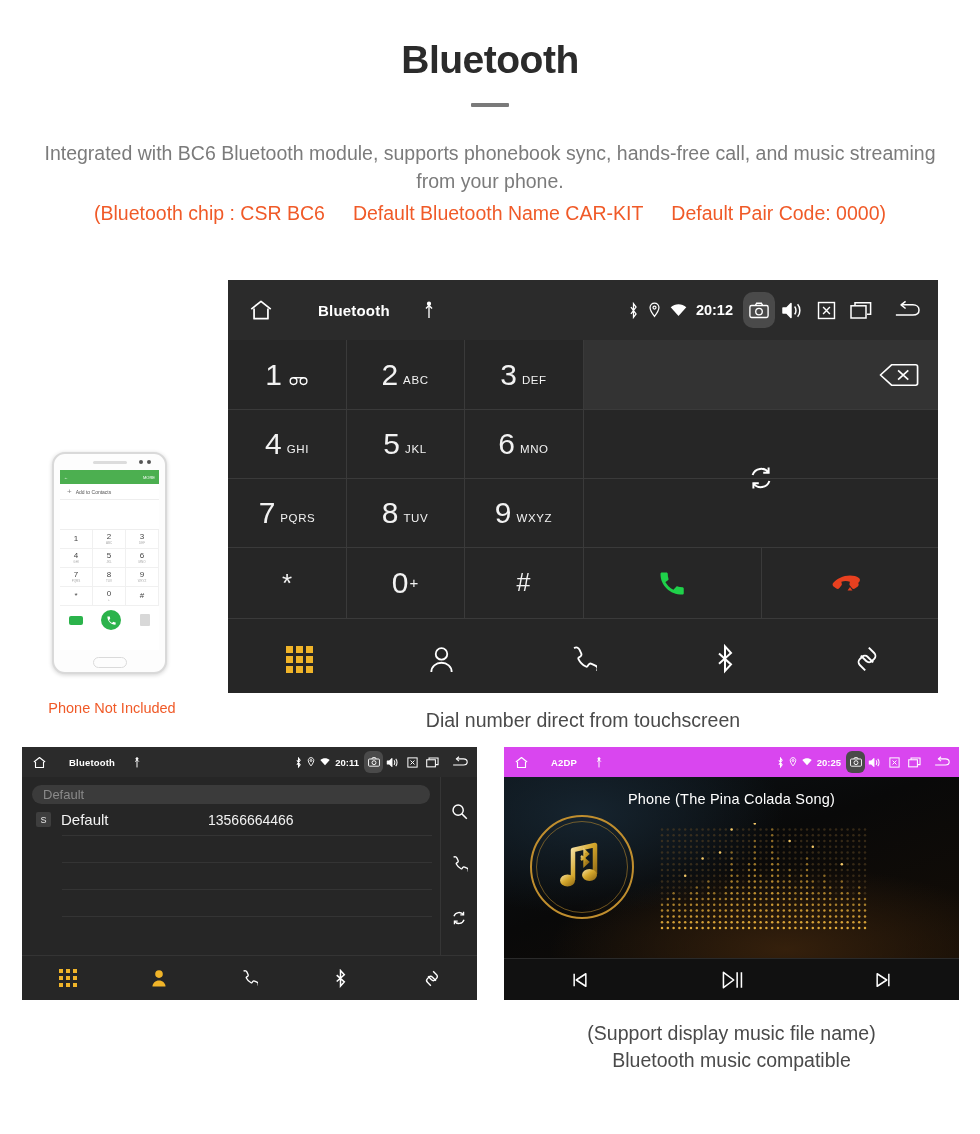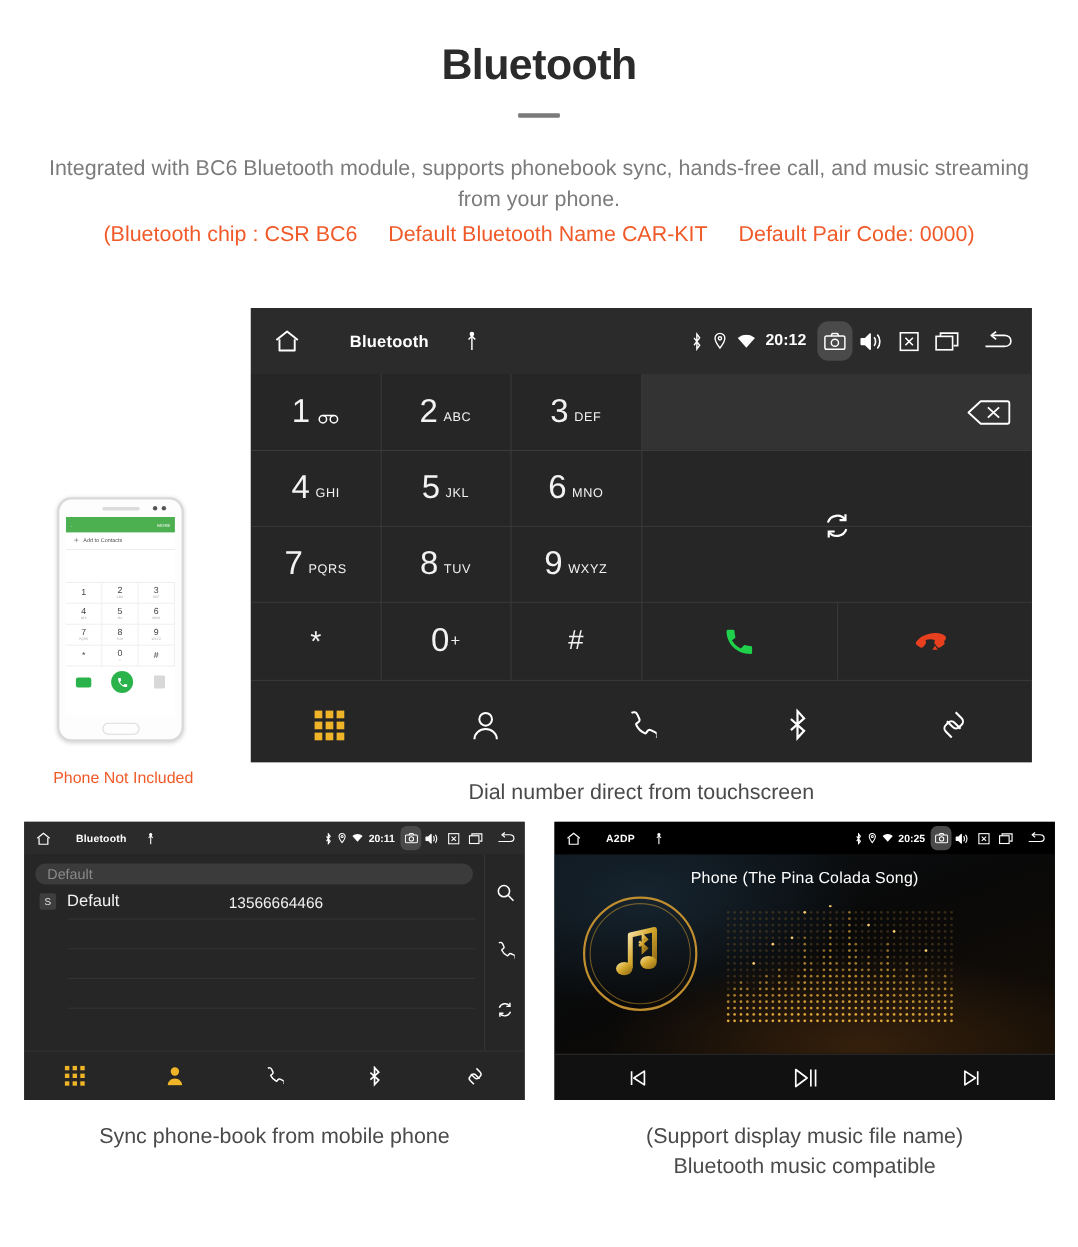--- a/index.html
+++ b/index.html
@@ -683,25 +683,24 @@
         <svg width="18" height="19" viewBox="0 0 28 30" fill="none" stroke="#fff" stroke-width="2.2" stroke-linejoin="round">
             <path d="M15.8 3.6l5.4 5.4c1.6 1.6 1.6 4.2 0 5.8l-2.2 2.2c-1.6 1.6-4.2 1.6-5.8 0l-5.4-5.4"></path>
             <path d="M12.2 26.4l-5.4-5.4c-1.6-1.6-1.6-4.2 0-5.8l2.2-2.2c1.6-1.6 4.2-1.6 5.8 0l5.4 5.4"></path>
           </svg>
       </span>
     </div>
   </div>
 </div>
 
 <div class="caption" style="left:22px;top:1020px;width:455px;">
-  <div>Sync phone-book from mobile phone</div>
 </div>
 
 <div class="device" id="a2dp-screen">
-  <div class="statusbar" id="a2dp-statusbar" style="background:#000000;">
+  <div class="statusbar" id="a2dp-statusbar" style="background:#d946ef;">
     <div class="sb-left">
       <span class="sb-ico" style="margin-right:22px;">
         <svg width="15" height="15" viewBox="0 0 24 24" fill="none" stroke="#fff" stroke-width="1.8" stroke-linejoin="round">
             <path d="M3 11.2 12 4l9 7.2"></path>
             <path d="M5.6 10.6V20h12.8v-9.4"></path>
           </svg>
       </span>
       <span class="sb-title" style="font-size:9.5px;">A2DP</span>
       <span class="sb-ico" style="margin-left:18px;">
         <svg width="8" height="11" viewBox="0 0 14 20" fill="none" stroke="#fff" stroke-width="1.8">

